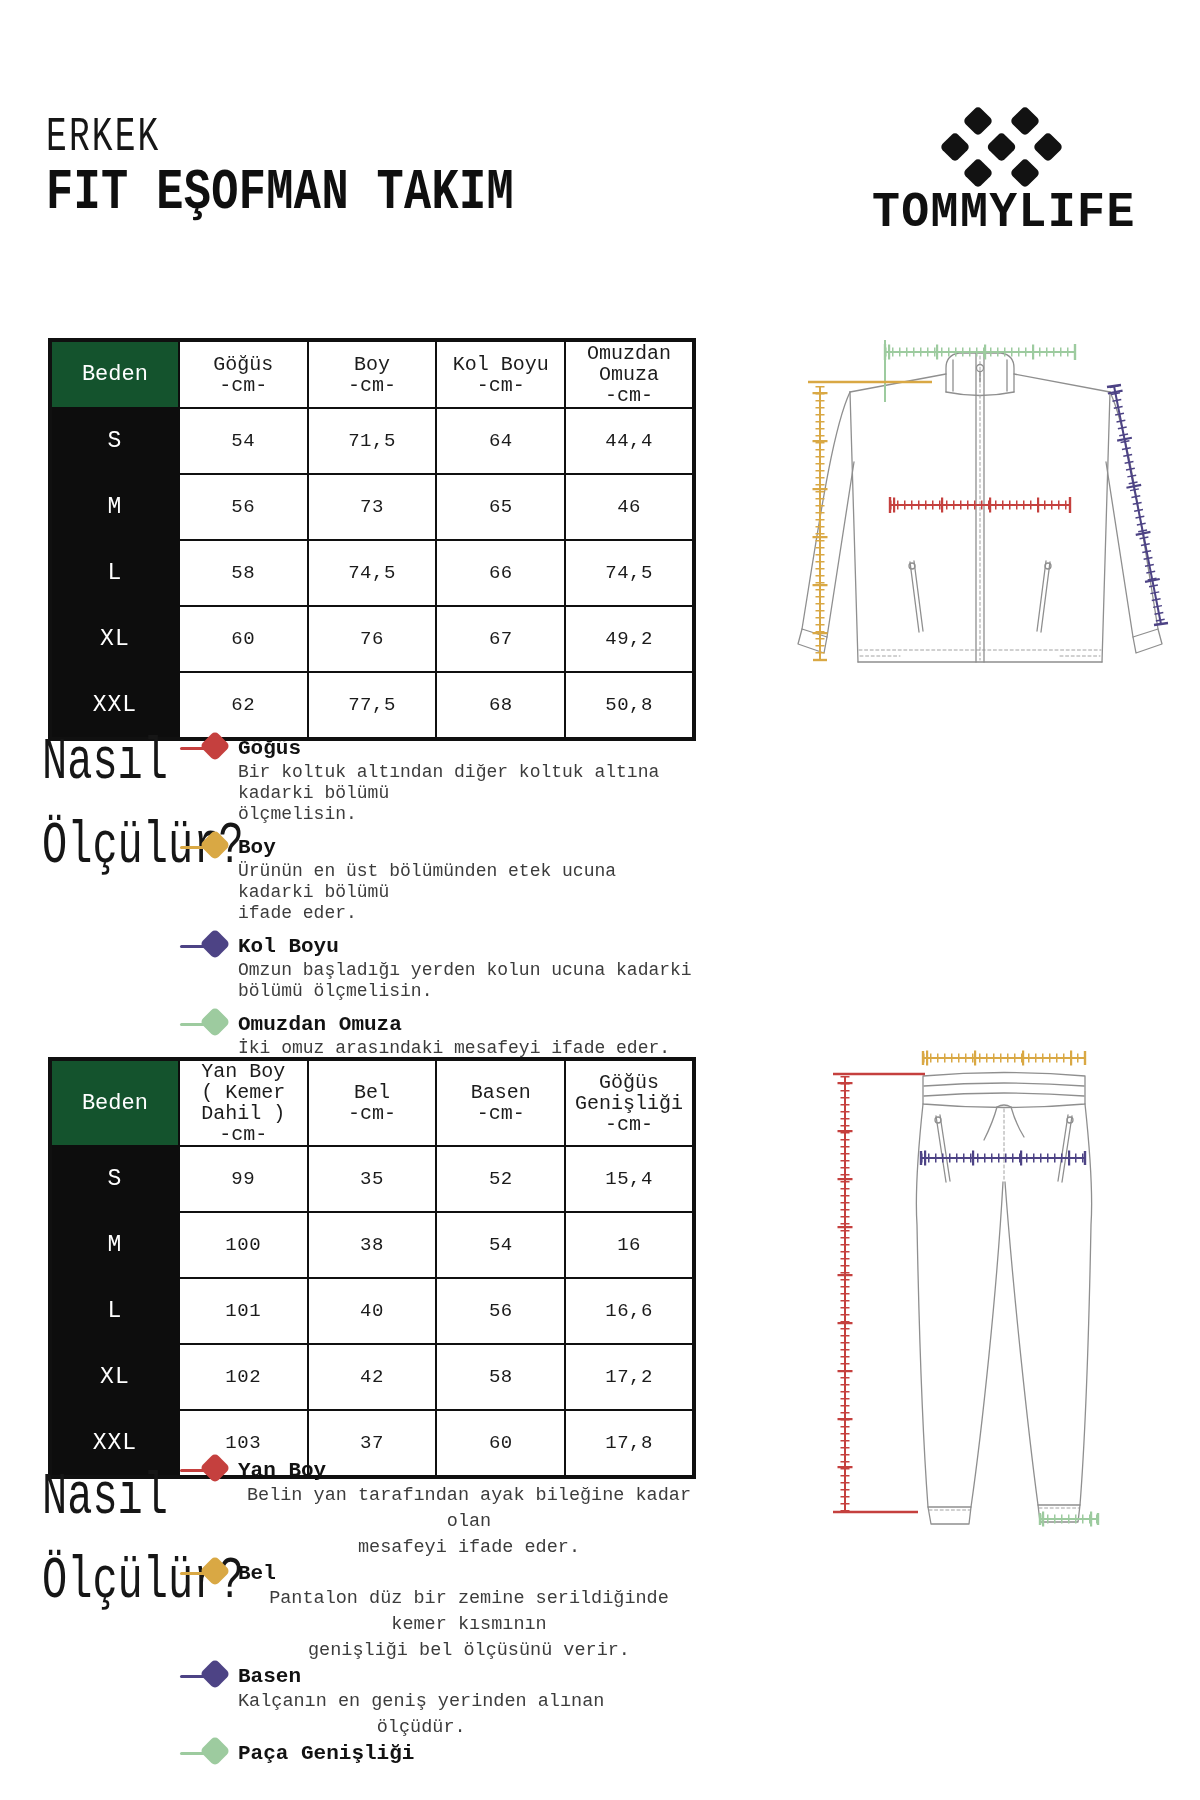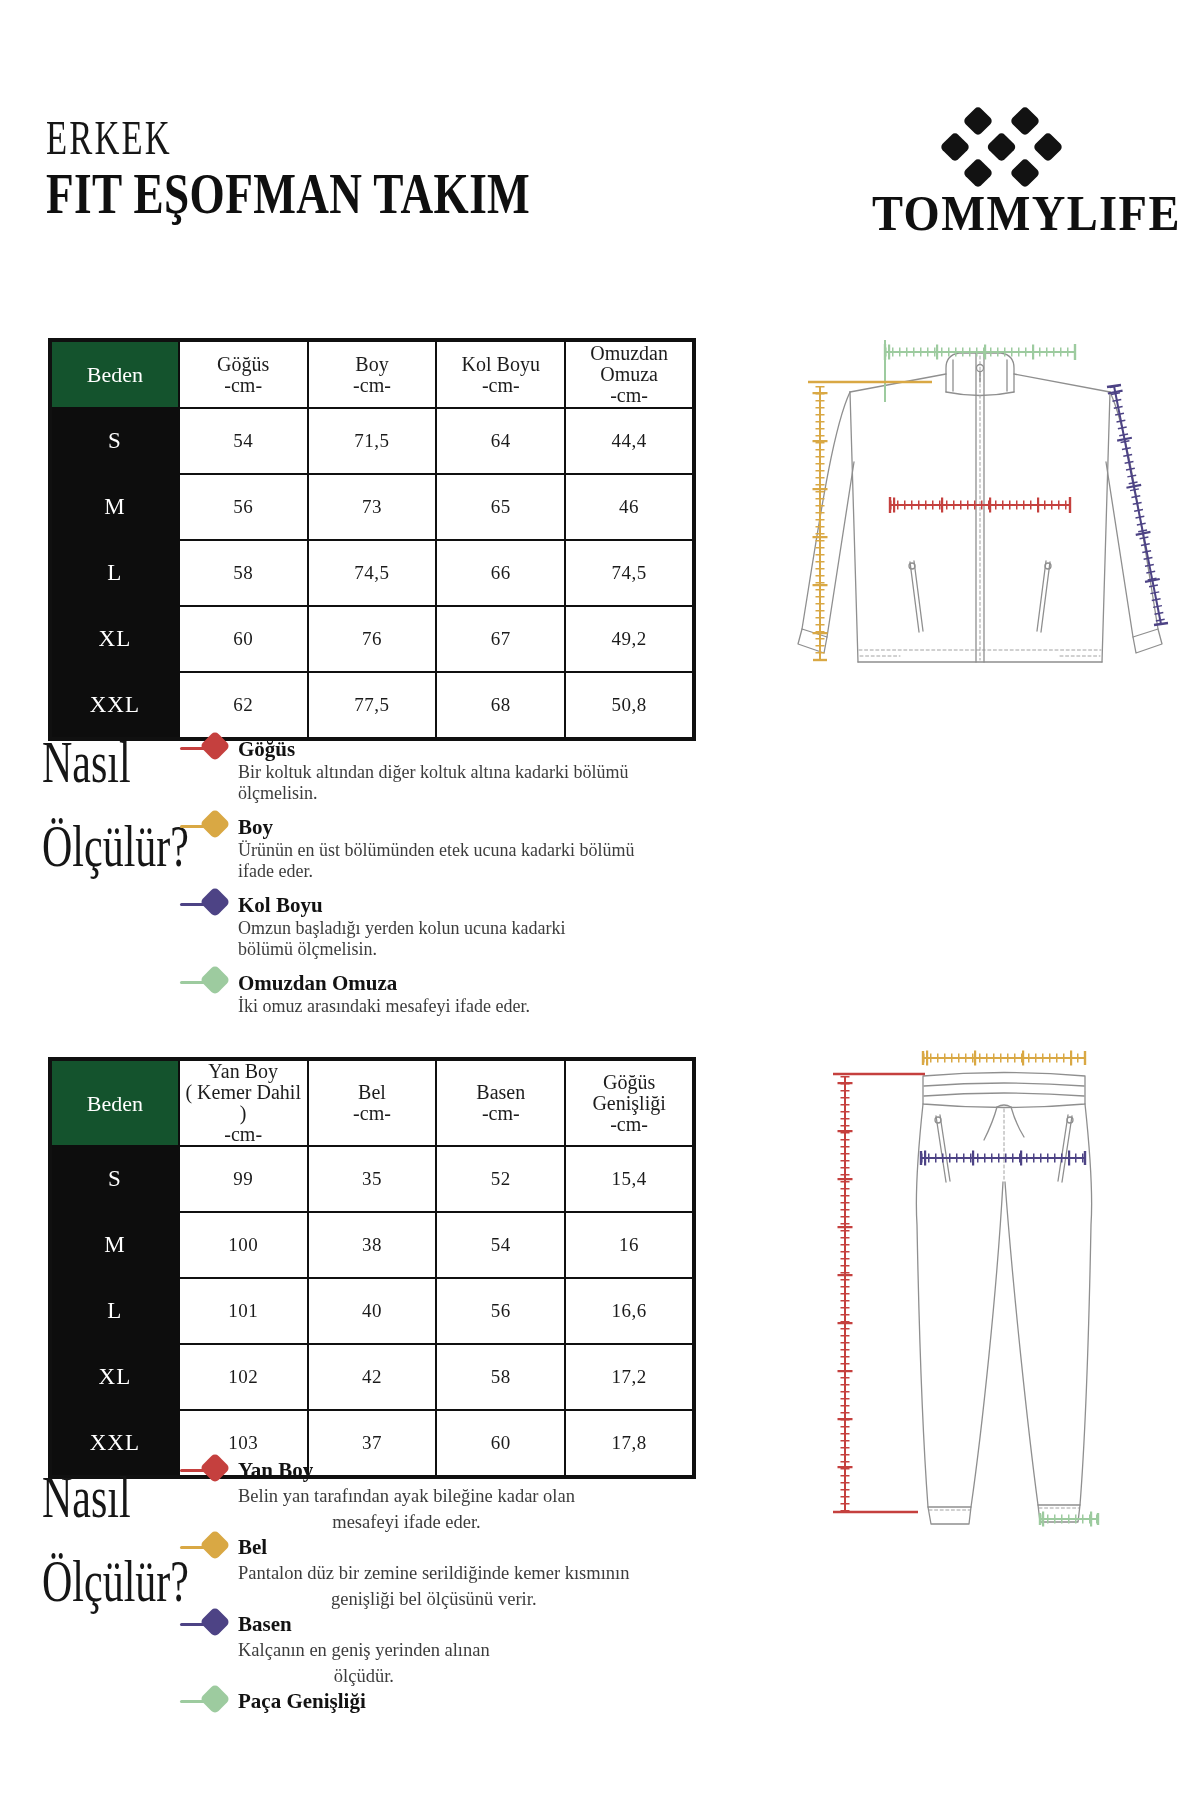--- a/index.html
+++ b/index.html
@@ -1,17 +1,17 @@
 <!DOCTYPE html>
 <html style="--c-red: #C5403E; --c-gold: #D9A844; --c-purple: #4D4385; --c-green: #9DCB9F;"><head>
 <meta charset="utf-8">
 <style>
   html,body{margin:0;padding:0;background:#ffffff;}
   .page{position:relative;width:1200px;height:1800px;background:#fff;overflow:hidden;
-        font-family:Liberation Serif, serif;color:#141414;}
+        font-family:Liberation Mono, monospace;color:#141414;}
 
   
   .cat-title{position:absolute;left:46px;top:110px;font-size:48px;font-weight:400;
              letter-spacing:3px;transform:scaleX(.72);transform-origin:left top;color:#161616;}
   .prod-title{position:absolute;left:46px;top:160px;font-size:58px;font-weight:700;
               letter-spacing:.5px;transform:scaleX(.78);transform-origin:left top;color:#0f0f0f;}
   .brand-name{position:absolute;left:872px;top:184px;font-size:50px;font-weight:700;
               letter-spacing:1.5px;transform:scaleX(.93);transform-origin:left top;color:#101010;}
   .brand-logo{position:absolute;left:938px;top:100px;width:132px;height:92px;}
   .brand-logo rect{fill:#121212;}

